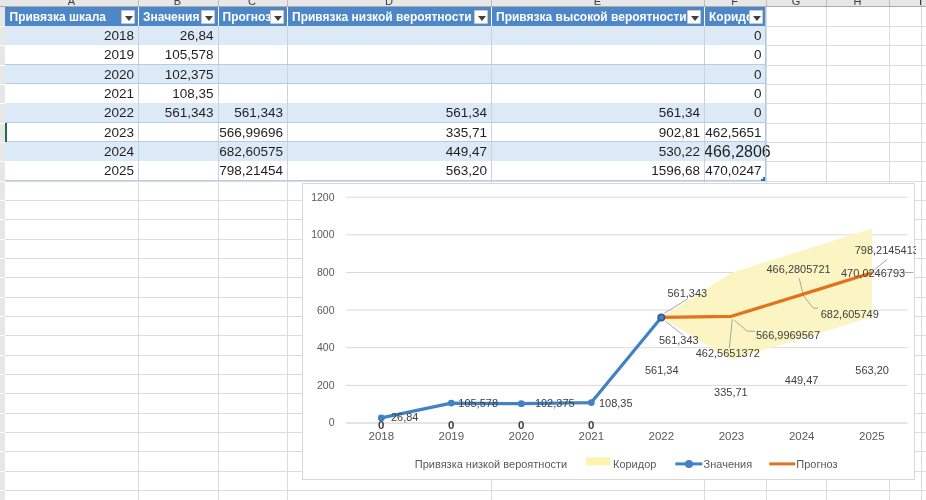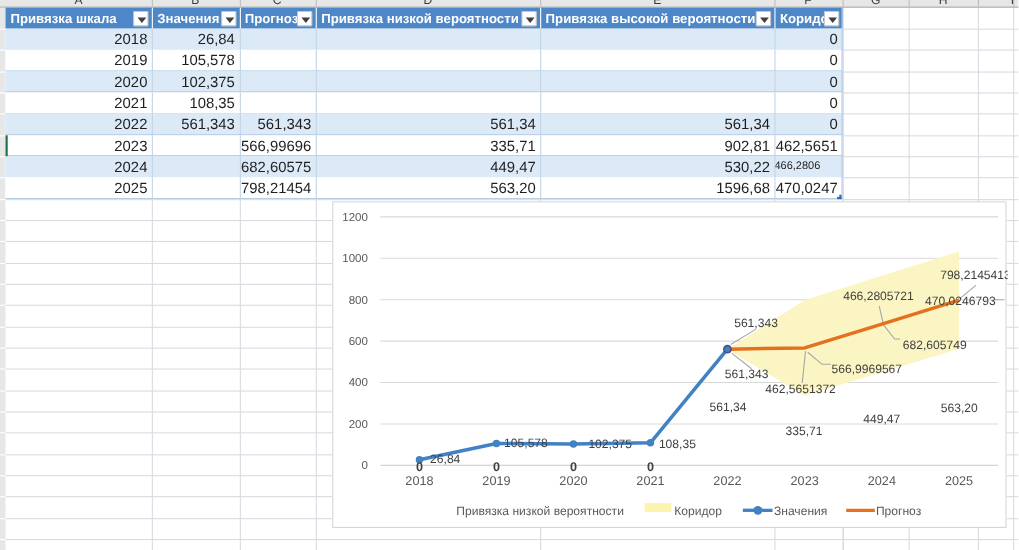--- a/index.html
+++ b/index.html
@@ -183,21 +183,21 @@
 <div class="abs" style="left:217.5px;top:122.64999999999999px;width:1px;height:19.33px;background:#c3d4e5"></div>
 <div class="abs" style="left:287px;top:122.64999999999999px;width:1px;height:19.33px;background:#c3d4e5"></div>
 <div class="abs" style="left:491px;top:122.64999999999999px;width:1px;height:19.33px;background:#c3d4e5"></div>
 <div class="abs" style="left:704px;top:122.64999999999999px;width:1px;height:19.33px;background:#c3d4e5"></div>
 <div class="abs" style="left:4.5px;top:141.48px;width:761px;height:1px;background:#b3cde4"></div>
 <div class="abs" style="left:4.5px;top:141.98px;width:761px;height:19.33px;background:#dceaf7"></div>
 <div class="abs" style="left:4.5px;top:141.98px;width:129.5px;height:19.33px;line-height:19.33px;font-size:13.5px;color:#1f1f1f;text-align:right">2024</div>
 <div class="abs" style="left:217.5px;top:141.98px;width:65.5px;height:19.33px;line-height:19.33px;font-size:13.5px;color:#1f1f1f;text-align:right">682,60575</div>
 <div class="abs" style="left:287px;top:141.98px;width:200px;height:19.33px;line-height:19.33px;font-size:13.5px;color:#1f1f1f;text-align:right">449,47</div>
 <div class="abs" style="left:491px;top:141.98px;width:209px;height:19.33px;line-height:19.33px;font-size:13.5px;color:#1f1f1f;text-align:right">530,22</div>
-<div class="abs" style="left:704px;top:141.98px;width:57.5px;height:19.33px;line-height:19.33px;font-size:10px;color:#1f1f1f;text-align:left">466,2806</div>
+<div class="abs" style="left:704px;top:141.98px;width:57.5px;height:19.33px;line-height:19.33px;font-size:16px;color:#1f1f1f;text-align:left">466,2806</div>
 <div class="abs" style="left:138px;top:141.98px;width:1px;height:19.33px;background:#c3d4e5"></div>
 <div class="abs" style="left:217.5px;top:141.98px;width:1px;height:19.33px;background:#c3d4e5"></div>
 <div class="abs" style="left:287px;top:141.98px;width:1px;height:19.33px;background:#c3d4e5"></div>
 <div class="abs" style="left:491px;top:141.98px;width:1px;height:19.33px;background:#c3d4e5"></div>
 <div class="abs" style="left:704px;top:141.98px;width:1px;height:19.33px;background:#c3d4e5"></div>
 <div class="abs" style="left:4.5px;top:160.81px;width:761px;height:1px;background:#b3cde4"></div>
 <div class="abs" style="left:4.5px;top:161.31px;width:761px;height:19.33px;background:#ffffff"></div>
 <div class="abs" style="left:4.5px;top:161.31px;width:129.5px;height:19.33px;line-height:19.33px;font-size:13.5px;color:#1f1f1f;text-align:right">2025</div>
 <div class="abs" style="left:217.5px;top:161.31px;width:65.5px;height:19.33px;line-height:19.33px;font-size:13.5px;color:#1f1f1f;text-align:right">798,21454</div>
 <div class="abs" style="left:287px;top:161.31px;width:200px;height:19.33px;line-height:19.33px;font-size:13.5px;color:#1f1f1f;text-align:right">563,20</div>

